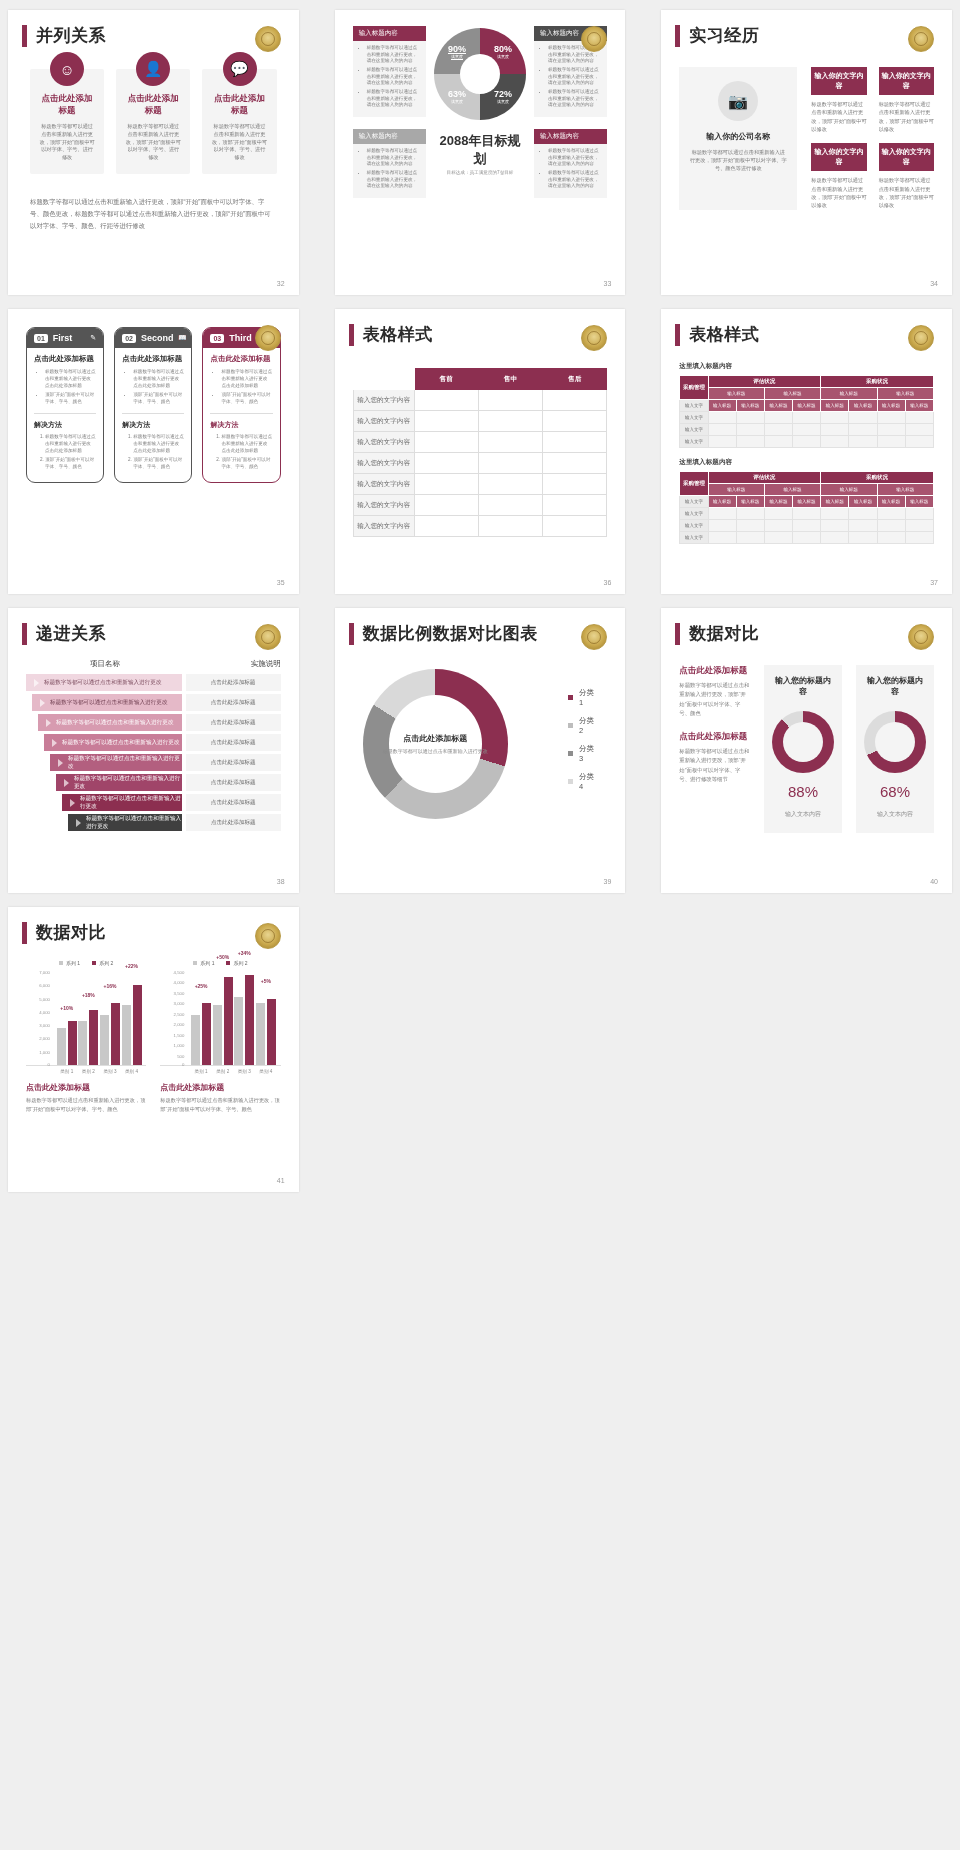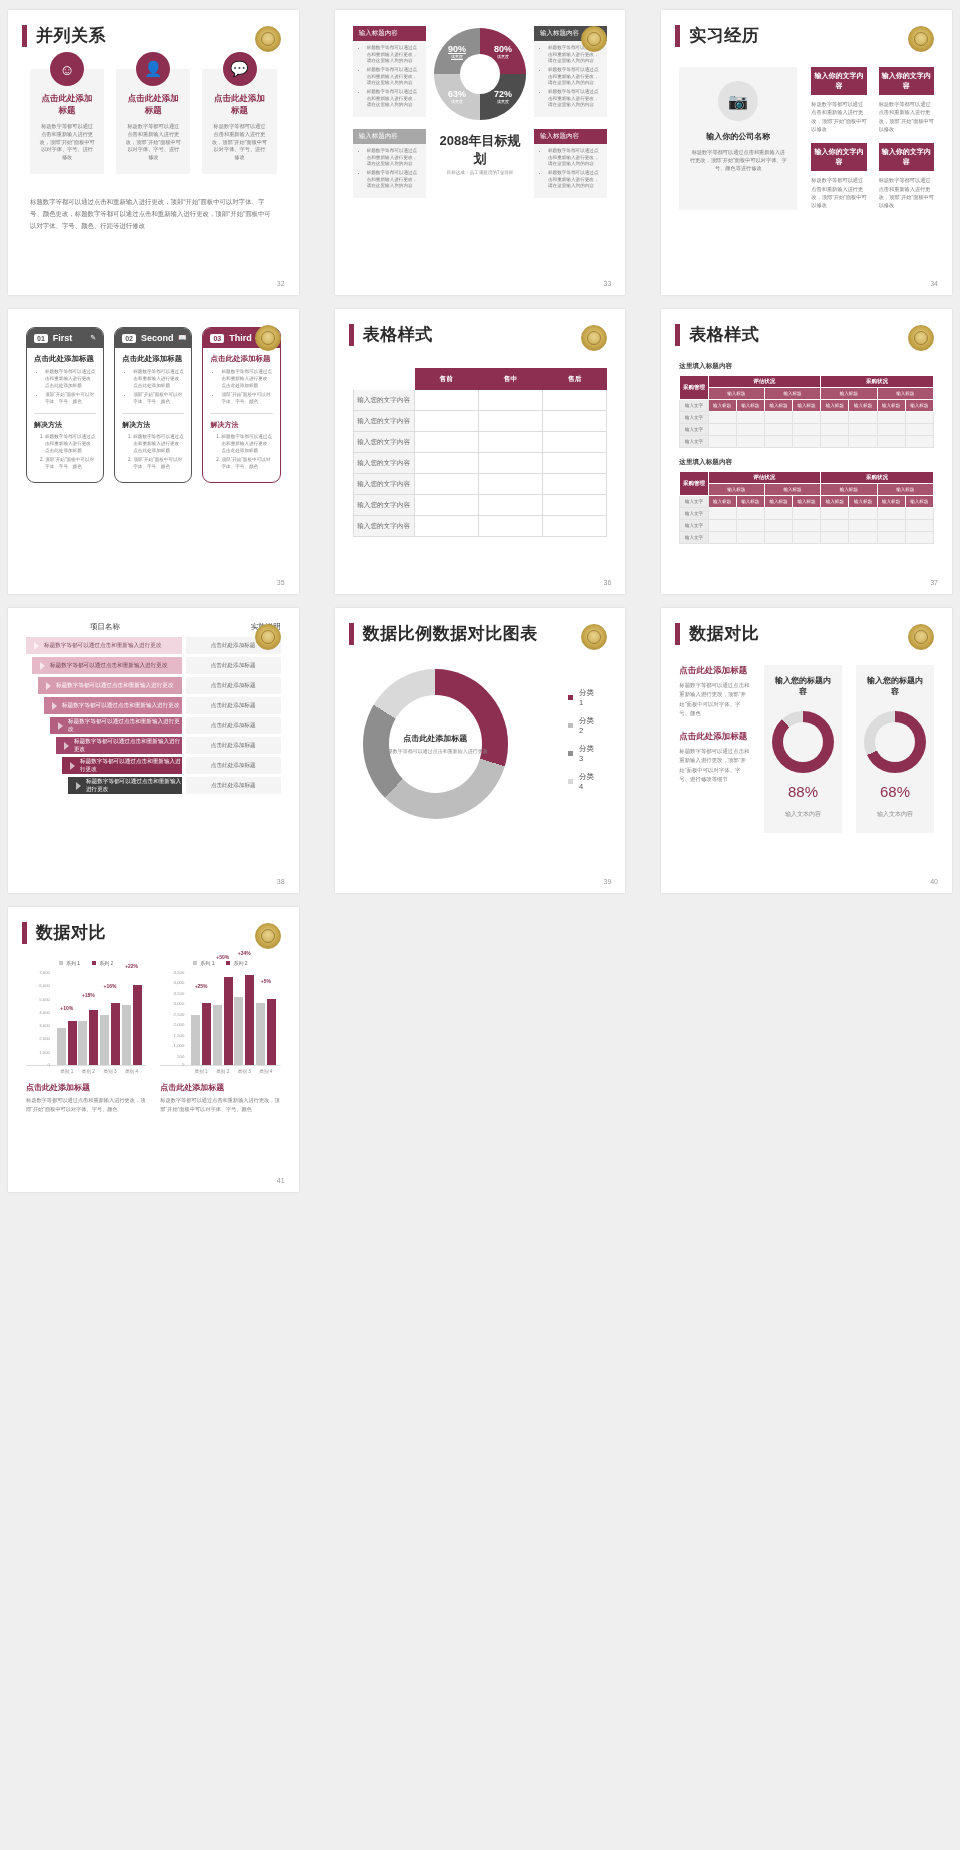--- a/index.html
+++ b/index.html
@@ -638,20 +638,24 @@
               <td class="body-cell"></td>
         </tr>
       </tbody>
         </table>
 
     </div>
     <div class="pgnum">37</div>
   </div>
 
   <div class="slide">
+    <div class="s-head">
+      <div class="s-bar"></div>
+      <div class="s-title">递进关系</div>
+    </div>
     <div class="seal"></div>
     <div class="body">
       <div class="t38">
         <div class="hdr">
           <div class="c1">项目名称</div>
           <div class="c2">实施说明</div>
         </div>
         <div class="row38">
           <div class="bar" style="background:#f0d7e0;color:#7a4a5c;margin-left:0px;width:62%">标题数字等都可以通过点击和重新输入进行更改</div>
           <div class="desc">点击此处添加标题</div>

